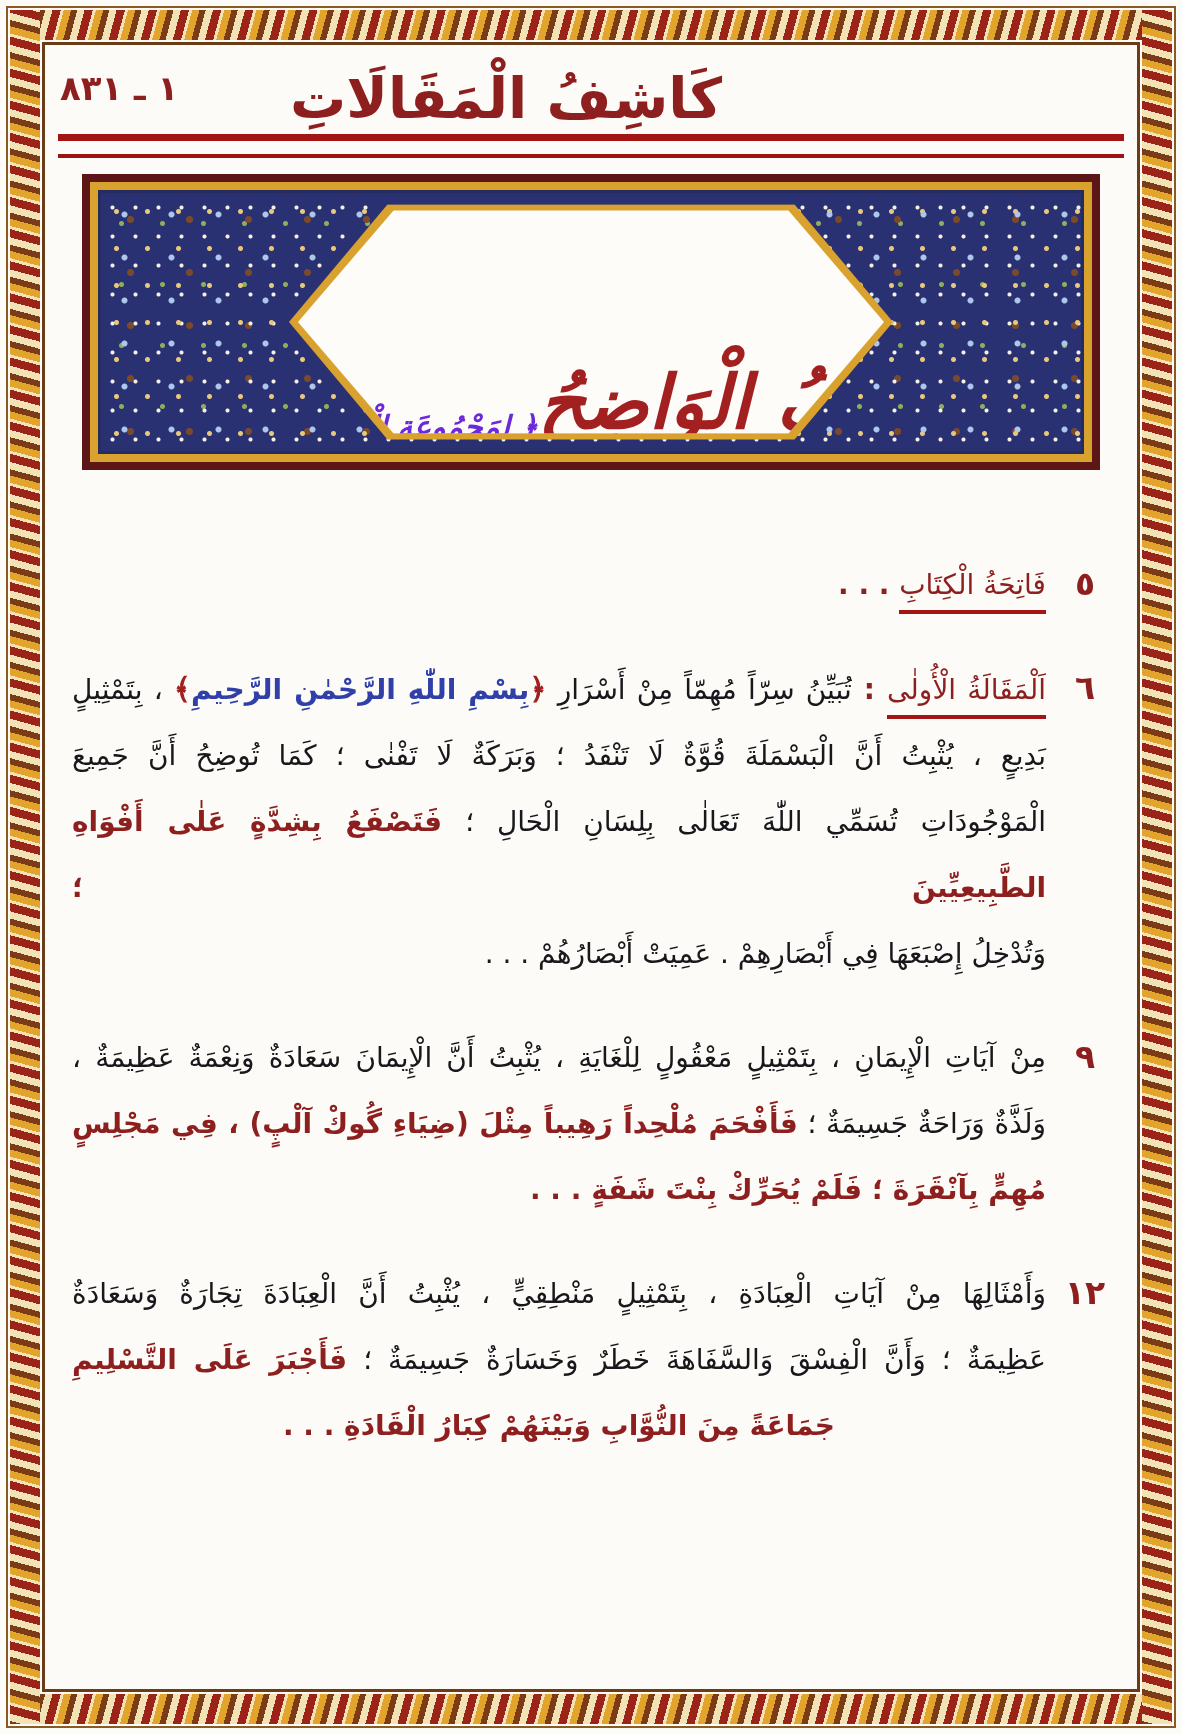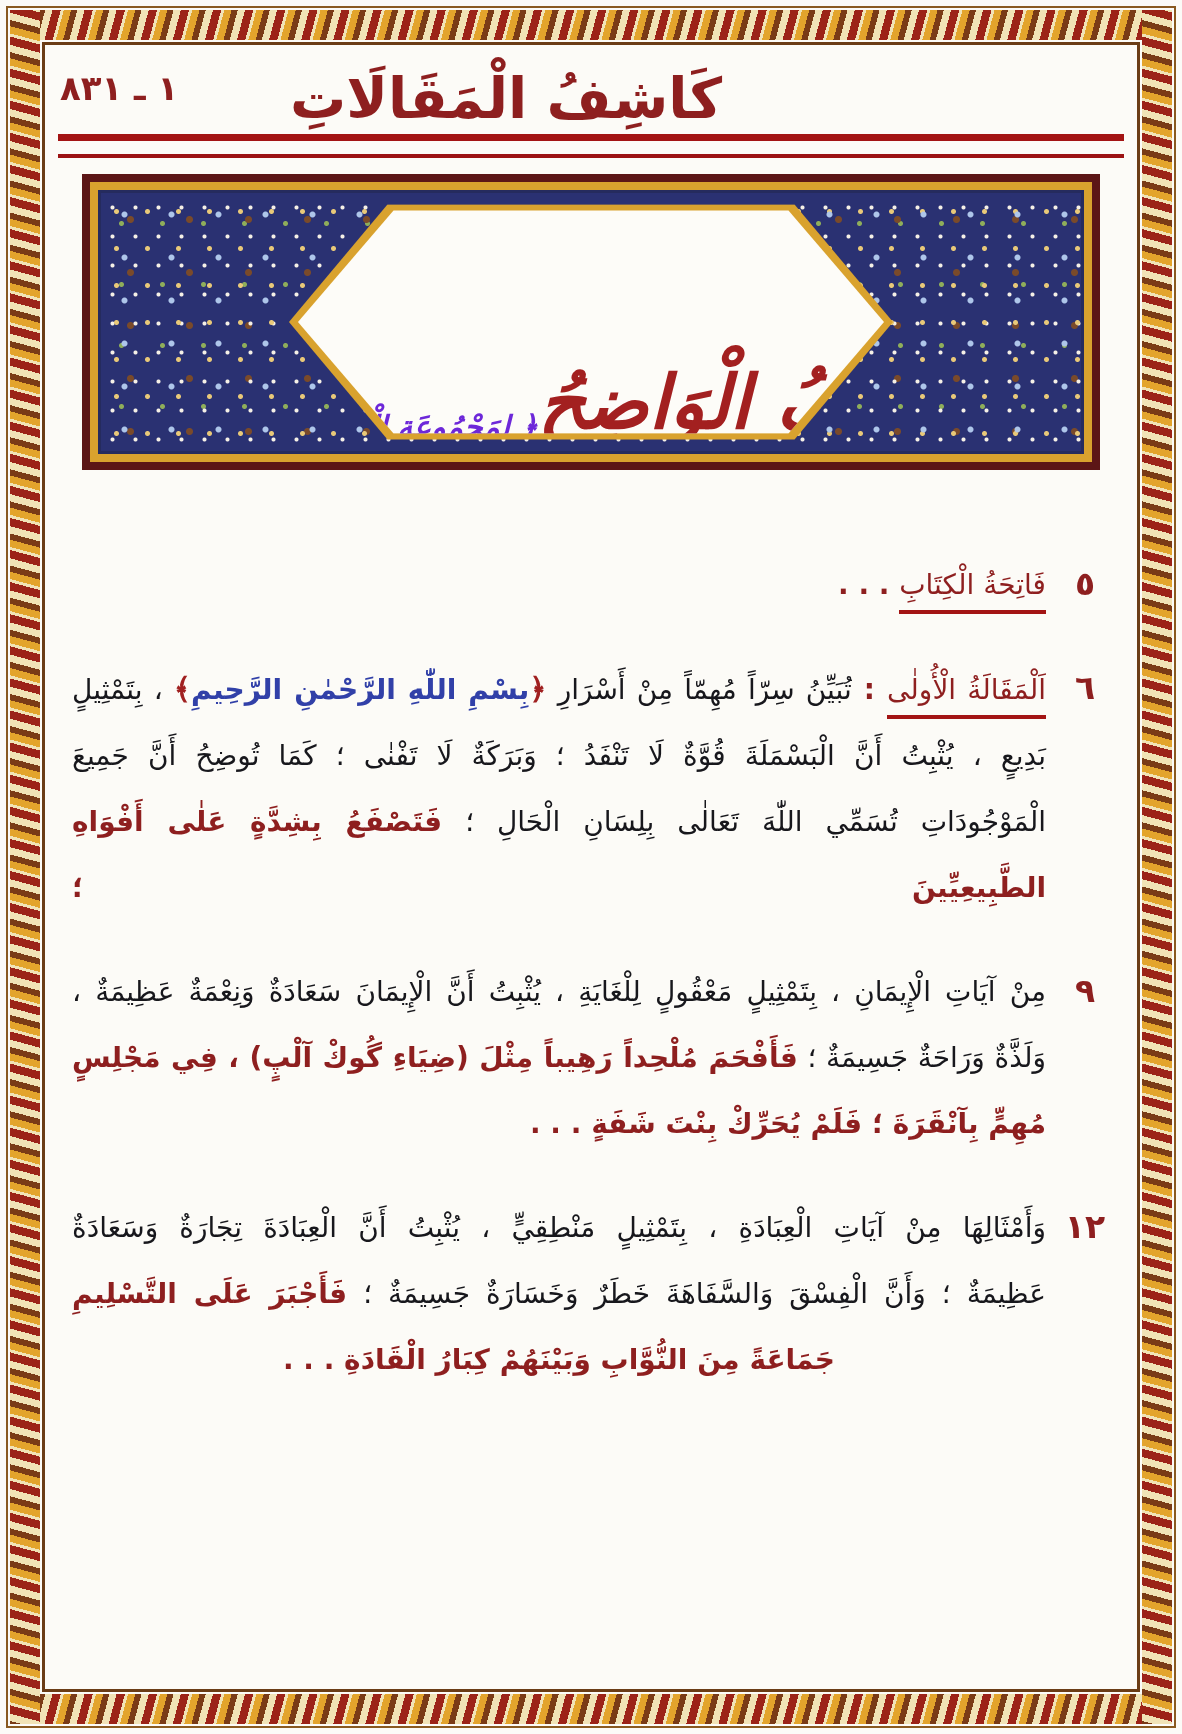--- a/index.html
+++ b/index.html
@@ -136,20 +136,21 @@
           <div class="entry-body">
             <div class="line r"><span class="seg-title">فَاتِحَةُ الْكِتَابِ</span><span class="seg-plain"> . . .</span></div>
           </div>
         </div>
         <div class="entry-row">
           <div class="entry-number">٦</div>
           <div class="entry-body">
             <div class="line j"><span class="seg-title">اَلْمَقَالَةُ الْأُولٰى</span><span class="seg-plain"> : </span><span class="seg-body">تُبَيِّنُ سِرّاً مُهِمّاً مِنْ أَسْرَارِ </span><span class="seg-br">﴿</span><span class="seg-verse">بِسْمِ اللّٰهِ الرَّحْمٰنِ الرَّحِيمِ</span><span class="seg-br">﴾</span><span class="seg-body"> ، بِتَمْثِيلٍ</span></div>
             <div class="line j"><span class="seg-body">بَدِيعٍ ، يُثْبِتُ أَنَّ الْبَسْمَلَةَ قُوَّةٌ لَا تَنْفَدُ ؛ وَبَرَكَةٌ لَا تَفْنٰى ؛ كَمَا تُوضِحُ أَنَّ جَمِيعَ</span></div>
             <div class="line j"><span class="seg-body">الْمَوْجُودَاتِ تُسَمِّي اللّٰهَ تَعَالٰى بِلِسَانِ الْحَالِ ؛ </span><span class="seg-em">فَتَصْفَعُ بِشِدَّةٍ عَلٰى أَفْوَاهِ الطَّبِيعِيِّينَ ؛</span></div>
+            <div class="line r"><span class="seg-body">وَتُدْخِلُ إِصْبَعَهَا فِي أَبْصَارِهِمْ . عَمِيَتْ أَبْصَارُهُمْ . . .</span></div>
           </div>
         </div>
         <div class="entry-row">
           <div class="entry-number">٩</div>
           <div class="entry-body">
             <div class="line j"><span class="seg-body">مِنْ آيَاتِ الْإِيمَانِ ، بِتَمْثِيلٍ مَعْقُولٍ لِلْغَايَةِ ، يُثْبِتُ أَنَّ الْإِيمَانَ سَعَادَةٌ وَنِعْمَةٌ عَظِيمَةٌ ،</span></div>
             <div class="line j"><span class="seg-body">وَلَذَّةٌ وَرَاحَةٌ جَسِيمَةٌ ؛ </span><span class="seg-em">فَأَفْحَمَ مُلْحِداً رَهِيباً مِثْلَ (ضِيَاءِ گُوكْ آلْپٍ) ، فِي مَجْلِسٍ</span></div>
             <div class="line r"><span class="seg-em">مُهِمٍّ بِآنْقَرَةَ ؛ فَلَمْ يُحَرِّكْ بِنْتَ شَفَةٍ . . .</span></div>
           </div>
         </div>

